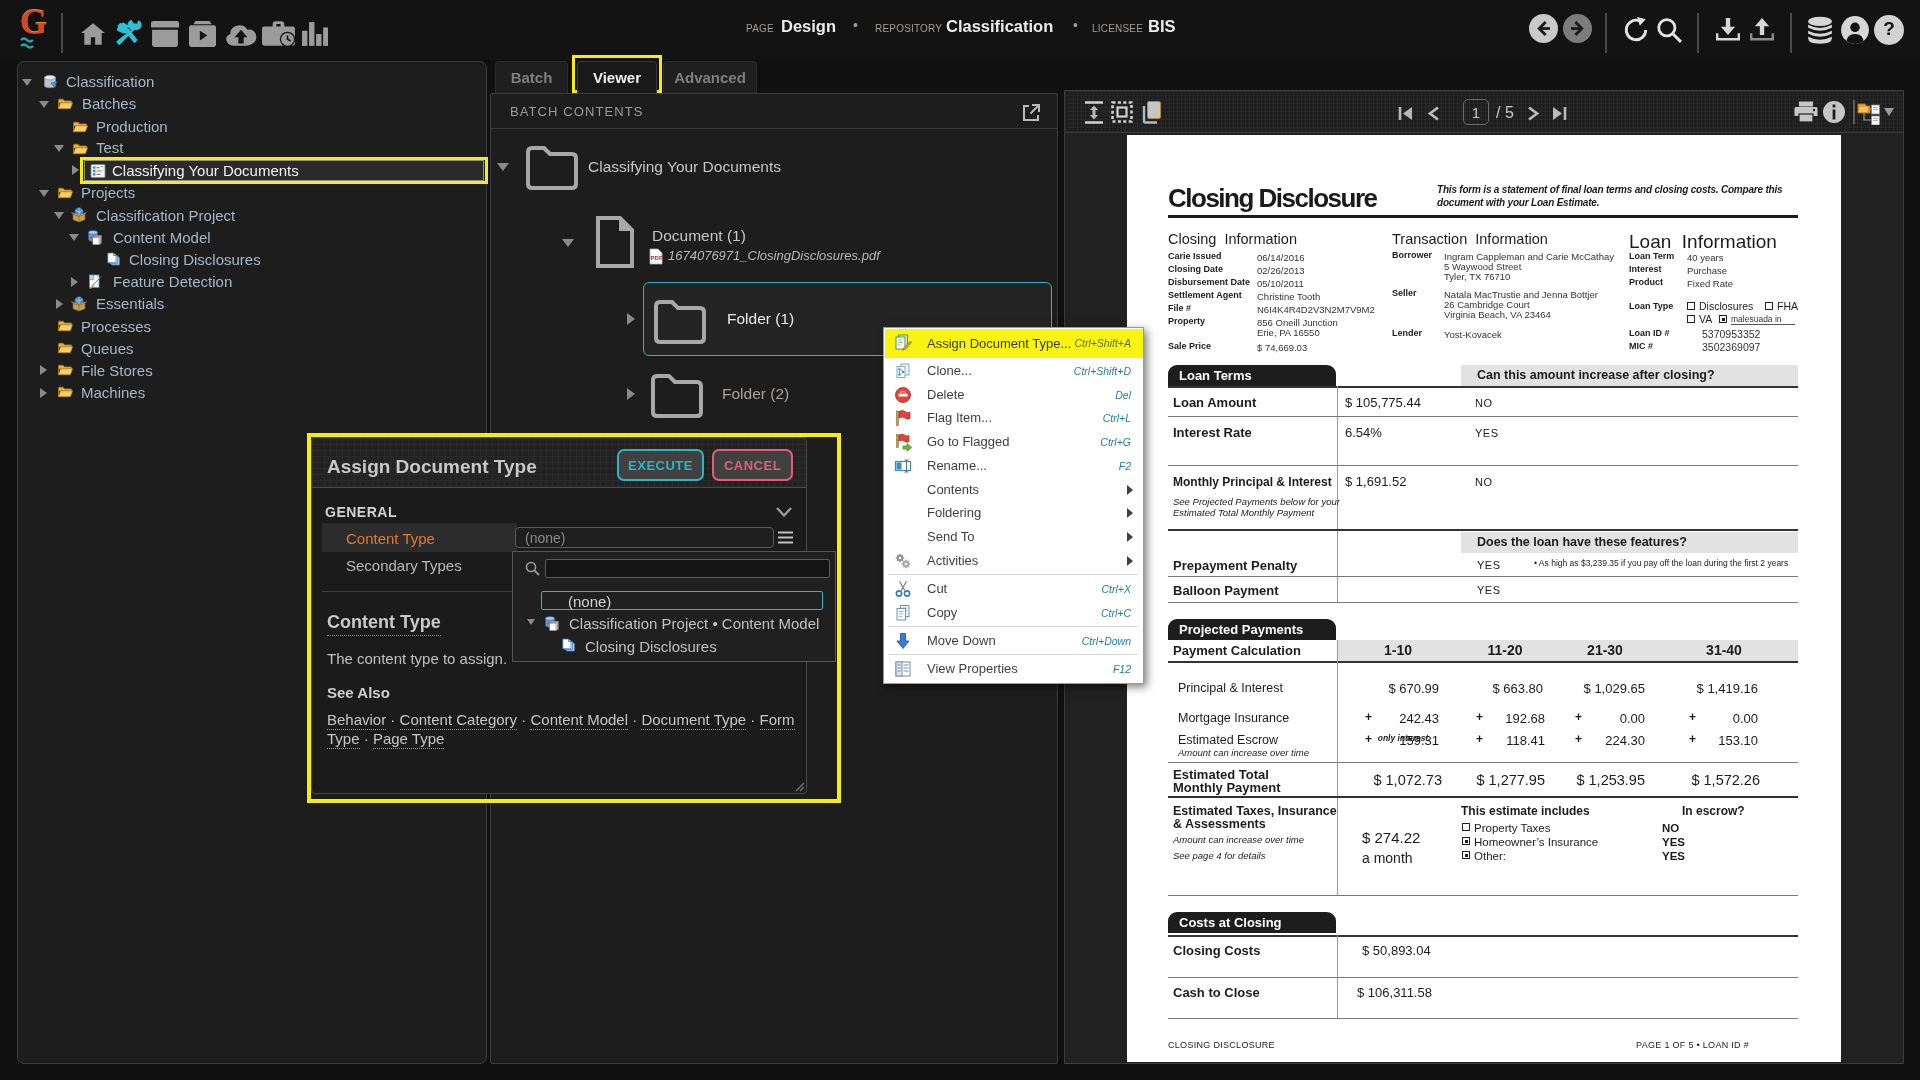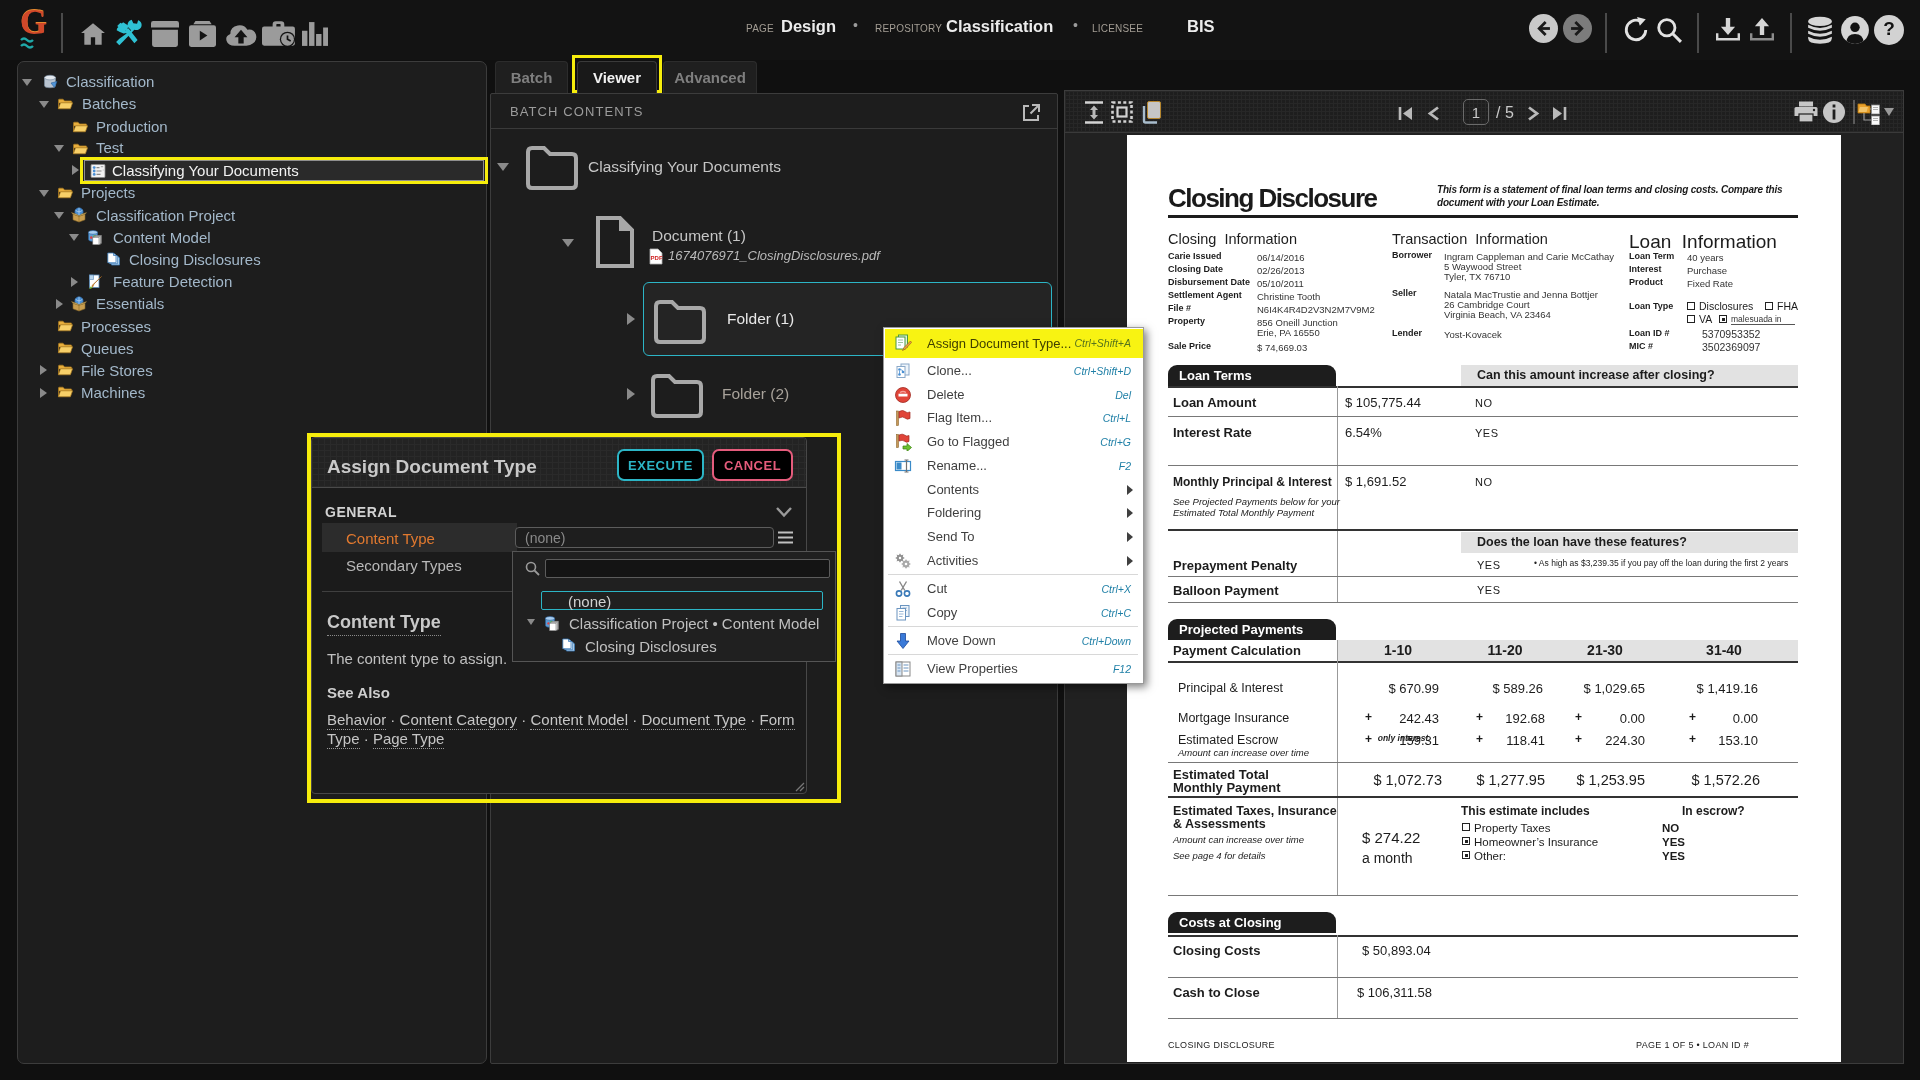--- a/index.html
+++ b/index.html
@@ -28,21 +28,21 @@
 .mi .sc { position:absolute; right:12px; font-size:10.5px; font-style:italic; color:#1e7fa6; }
 .mi .ic { position:absolute; left:9px; top:3px; width:18px; height:18px; }
 .msep { position:absolute; left:4px; width:250px; height:1px; background:#d8d8d8; }
 .subarr { position:absolute; right:10px; top:7px; width:0; height:0; border-top:5px solid transparent; border-bottom:5px solid transparent; border-left:6px solid #3f3f3f; }
 
 #hlbox { left:307px; top:433px; width:534px; height:370px; border:4px solid #f6ed0c; z-index:10; }
 #dialog { left:311px; top:437px; width:496px; height:357px; background:#1b1b1b; border:1px solid #484848; border-radius:4px; z-index:11; }
 #dlghead { position:absolute; left:0; top:0; width:494px; height:50px; border-radius:4px 4px 0 0;
   background-image:linear-gradient(#2a2a2a 1px, transparent 1px), linear-gradient(90deg,#2a2a2a 1px, transparent 1px);
   background-size:6px 6px; background-color:#232323; border-bottom:1px solid #4a4a4a; }
-.dbtn { position:absolute; top:11px; height:32px; border-radius:7px; font-weight:bold; font-size:13px; letter-spacing:.5px; text-align:center; line-height:30px; background:#000000; }
+.dbtn { position:absolute; top:11px; height:32px; border-radius:7px; font-weight:bold; font-size:13px; letter-spacing:.5px; text-align:center; line-height:30px; background:#404040; }
 #dropdown { left:512px; top:551px; width:324px; height:111px; background:#202020; border:1px solid #555; z-index:12; }
 
 #vtoolbar { left:1065px; top:91px; width:838px; height:42px;
   background-image:linear-gradient(#272727 1px, transparent 1px), linear-gradient(90deg,#272727 1px, transparent 1px);
   background-size:4px 4px; background-color:#1e1e1e; border-bottom:1px solid #3a3a3a; }
 #doc { left:1127px; top:135px; width:714px; height:927px; background:#ffffff; color:#1c1c1c; z-index:5; }
 .d { position:absolute; white-space:nowrap; }
 .b { font-weight:bold; }
 .i { font-style:italic; }
 .hline { position:absolute; background:#787878; height:1px; }
@@ -99,21 +99,21 @@
       </g>
     </svg>
 
   <div class="abs" style="left:746px; top:23px; font-size:10px; color:#a39d94; letter-spacing:.2px;">PAGE</div>
   <div class="abs" style="left:781px; top:17px; font-size:16.5px; font-weight:bold; color:#ececec;">Design</div>
   <div class="abs" style="left:853px; top:17px; font-size:14px; color:#9b9b9b;">•</div>
   <div class="abs" style="left:875px; top:23px; font-size:10px; color:#a39d94; letter-spacing:.2px;">REPOSITORY</div>
   <div class="abs" style="left:946px; top:17px; font-size:16.5px; font-weight:bold; color:#ececec;">Classification</div>
   <div class="abs" style="left:1073px; top:17px; font-size:14px; color:#9b9b9b;">•</div>
   <div class="abs" style="left:1092px; top:23px; font-size:10px; color:#a39d94; letter-spacing:.2px;">LICENSEE</div>
-  <div class="abs" style="left:1148px; top:17px; font-size:16.5px; font-weight:bold; color:#ececec;margin-left:39px;">BIS</div>
+  <div class="abs" style="left:1148px; top:17px; font-size:16.5px; font-weight:bold; color:#ececec;">BIS</div>
 
   <div class="abs" style="left:1529px; top:14px; width:29px; height:29px; border-radius:50%; background:#c9c9c9;"></div>
   <svg class="abs" style="left:1536px; top:21px;" width="15" height="15" viewBox="0 0 14 14">
       <path d="M9 1 L3 7 L9 13" stroke="#1a1a1a" stroke-width="2.6" fill="none"></path>
       <path d="M3 7 H13" stroke="#1a1a1a" stroke-width="2.6"></path>
     </svg>
   <div class="abs" style="left:1563px; top:14px; width:29px; height:29px; border-radius:50%; background:#7c7c7c;"></div>
   <svg class="abs" style="left:1570px; top:21px;" width="15" height="15" viewBox="0 0 14 14">
       <path d="M5 1 L11 7 L5 13" stroke="#1a1a1a" stroke-width="2.6" fill="none"></path>
       <path d="M1 7 H11" stroke="#1a1a1a" stroke-width="2.6"></path>
@@ -470,21 +470,21 @@
   <div class="d" style="left:210px; top:505px; width:461px; height:21px; background:#e2e2e2;"></div>
   <div class="d b" style="left:46px; top:508px; font-size:13px;">Payment Calculation</div>
   <div class="d b" style="left:250px; top:507px; width:42px; font-size:14px; text-align:center;">1-10</div>
   <div class="d b" style="left:352px; top:507px; width:52px; font-size:14px; text-align:center;">11-20</div>
   <div class="d b" style="left:452px; top:507px; width:52px; font-size:14px; text-align:center;">21-30</div>
   <div class="d b" style="left:571px; top:507px; width:52px; font-size:14px; text-align:center;">31-40</div>
   <div class="hline" style="left:41px; top:526px; width:630px; background:#333; height:1.5px;"></div>
   <div class="d" style="left:210px; top:505px; width:1px; height:255px; background:#999;"></div>
   <div class="d" style="left:51px; top:546px; font-size:12.5px;">Principal &amp; Interest</div>
   <div class="d" style="left:232px; top:546px; width:80px; font-size:13px; text-align:right;">$ 670.99</div>
-  <div class="d" style="left:336px; top:546px; width:80px; font-size:13px; text-align:right;">$ 589.26</div>
+  <div class="d" style="left:336px; top:546px; width:80px; font-size:13px; text-align:right;">$ 663.80</div>
   <div class="d" style="left:428px; top:546px; width:90px; font-size:13px; text-align:right;">$ 1,029.65</div>
   <div class="d" style="left:541px; top:546px; width:90px; font-size:13px; text-align:right;">$ 1,419.16</div>
   <div class="d b i" style="left:240px; top:562px; width:72px; font-size:8.5px; text-align:center;margin-top:36px;">only interest</div>
   <div class="d" style="left:51px; top:576px; font-size:12.5px;">Mortgage Insurance</div>
   <div class="d b" style="left:238px; top:575px; font-size:12px;">+</div>
     <div class="d" style="left:232px; top:576px; width:80px; font-size:13px; text-align:right;">242.43</div>
   <div class="d b" style="left:349px; top:575px; font-size:12px;">+</div>
     <div class="d" style="left:338px; top:576px; width:80px; font-size:13px; text-align:right;">192.68</div>
   <div class="d b" style="left:448px; top:575px; font-size:12px;">+</div>
     <div class="d" style="left:428px; top:576px; width:90px; font-size:13px; text-align:right;">0.00</div>

